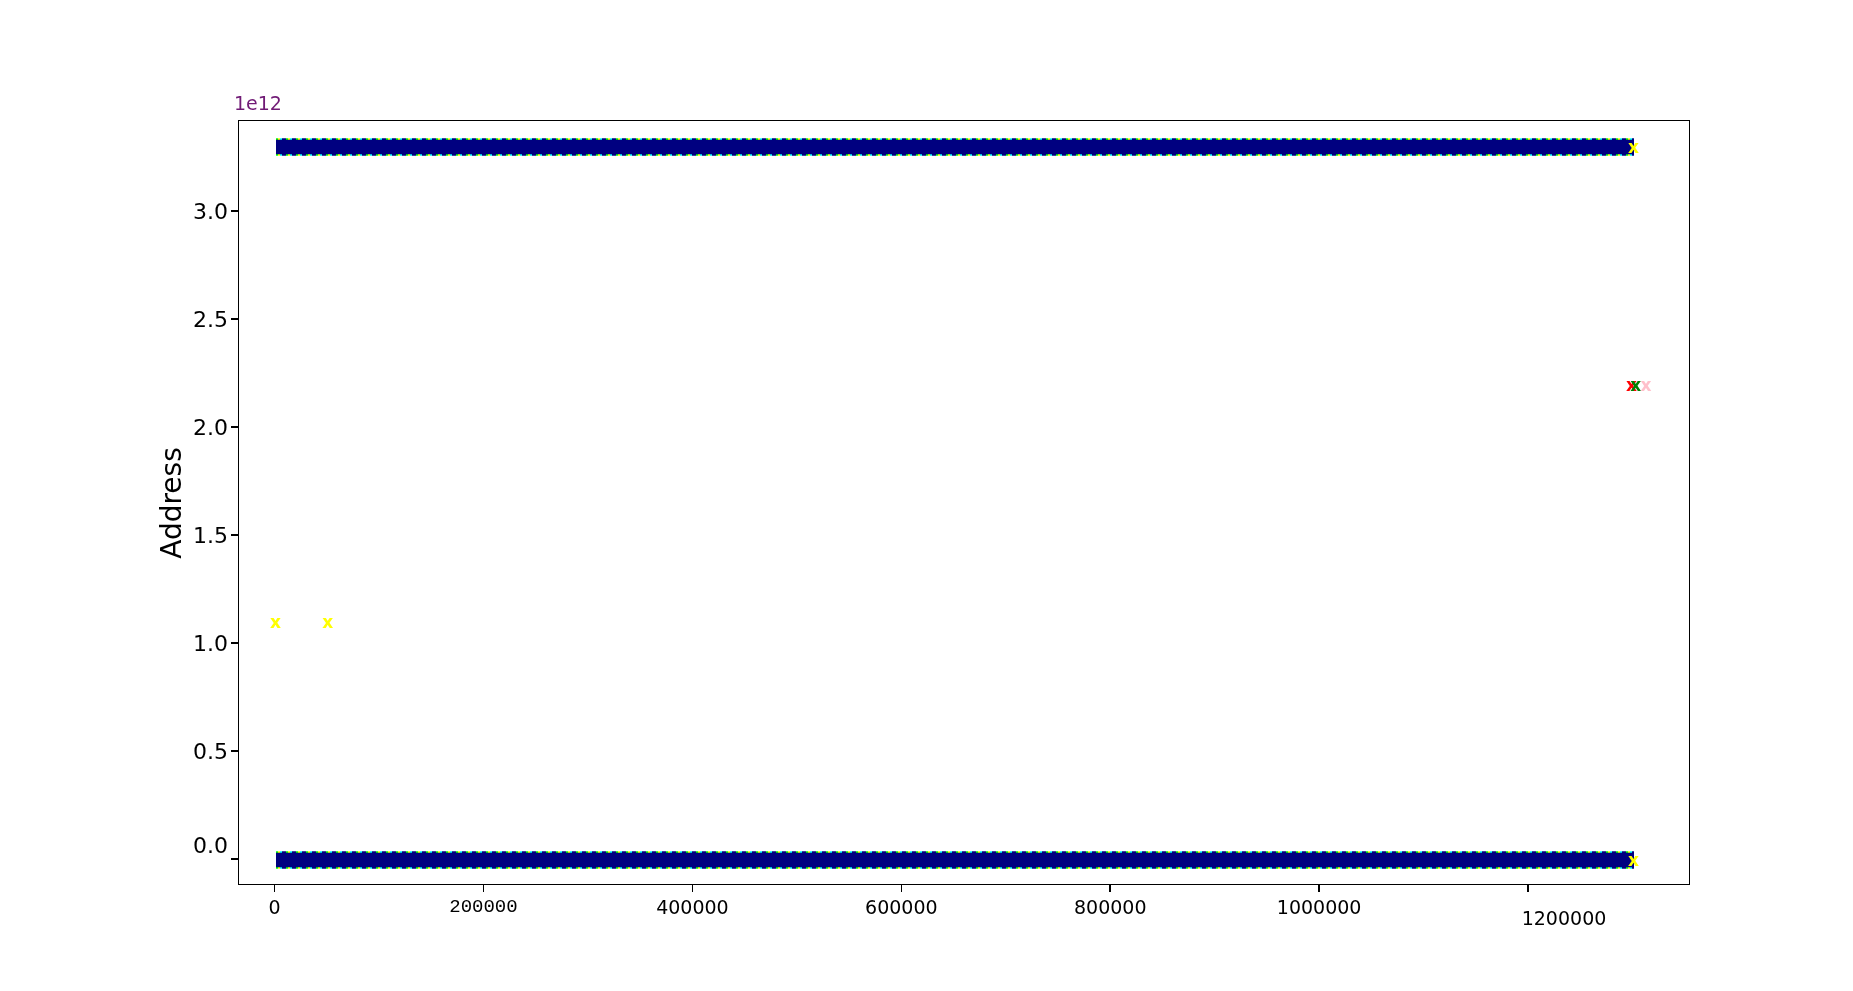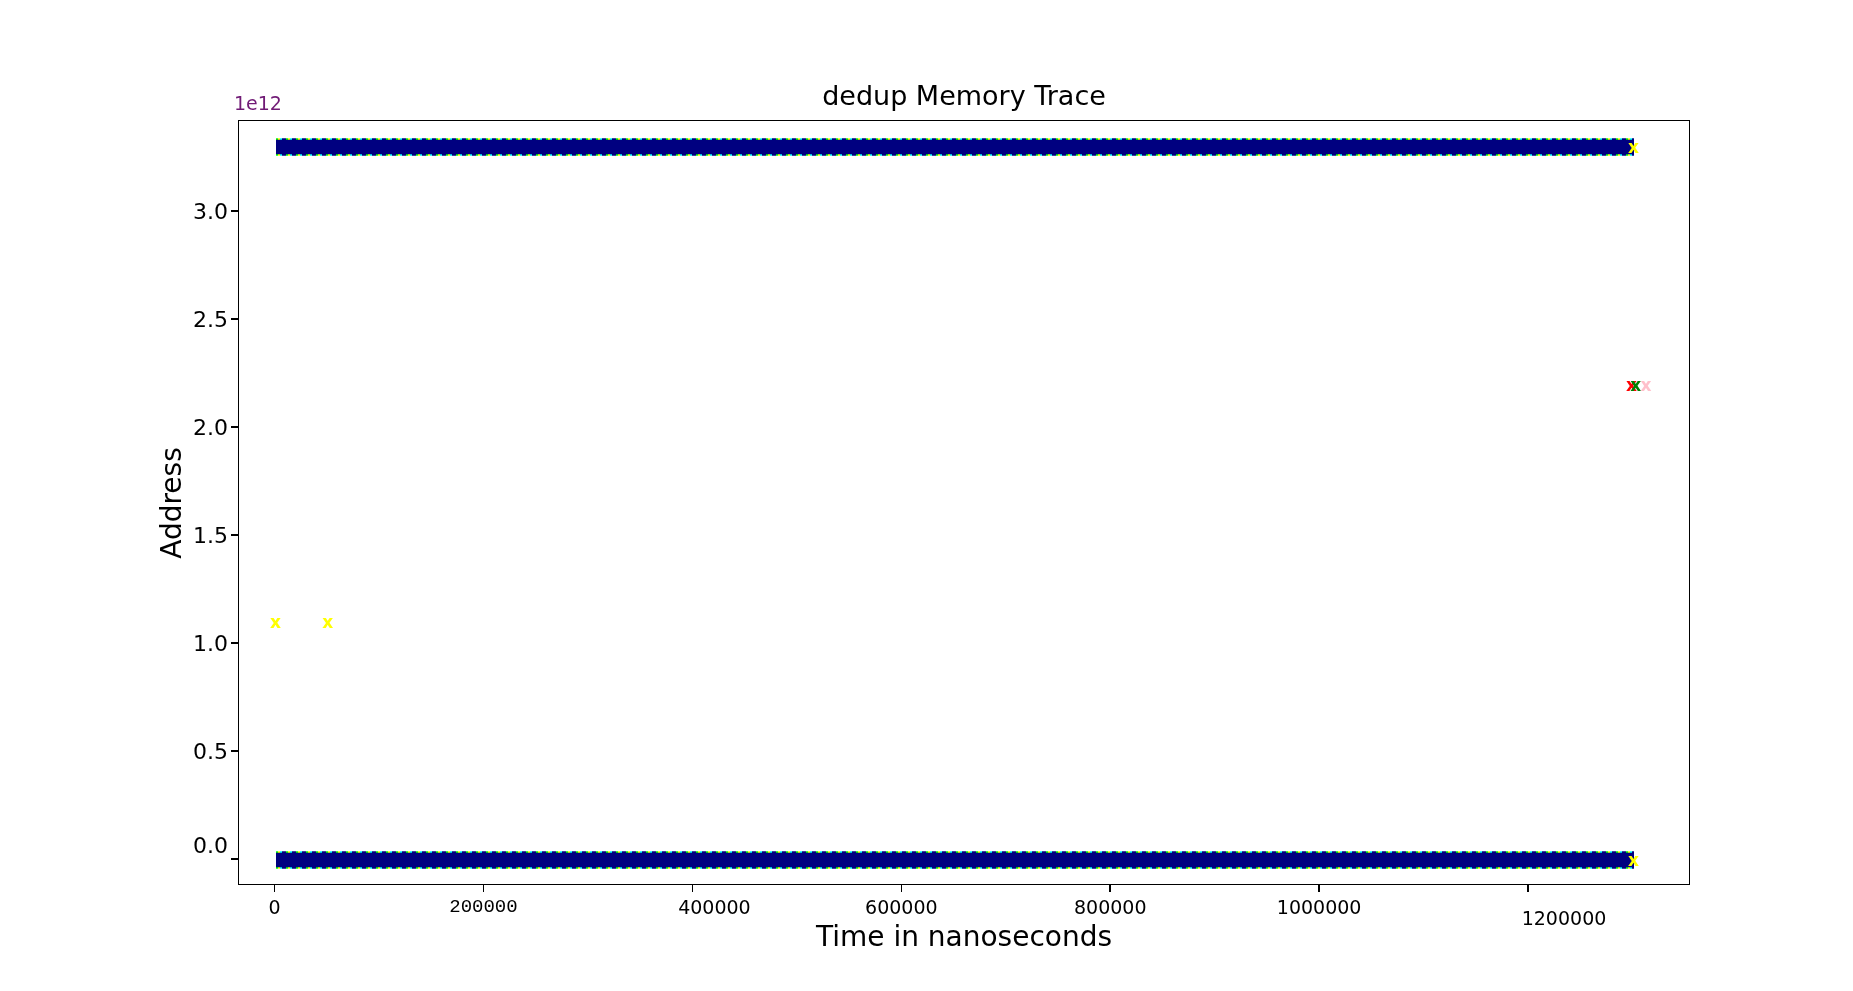--- a/index.html
+++ b/index.html
@@ -127,21 +127,20 @@
     font-weight: bold;
     transform: translate(-50%, -50%);
     user-select: none;
   }
 </style>
 </head>
 <body>
 
 <div id="figure">
 
-  <div id="chart-title">dedup Memory Trace</div>
 
   <div id="y-offset-label">1e12</div>
 
   <div id="plot-area">
     <div id="data-layer">
         <div class="band" style="left: 36.5612px; width: 1357.99px; top: 17.9322px; height: 16px; background: rgb(0, 0, 128);"></div>
         <div class="band" style="left: 36.5612px; width: 1357.99px; top: 16.9322px; height: 2px; background: repeating-linear-gradient(90deg, rgb(0, 255, 0) 0px, rgb(0, 255, 0) 2px, rgb(255, 255, 0) 2px, rgb(255, 255, 0) 4px, rgb(0, 255, 255) 4px, rgb(0, 255, 255) 6px, rgb(0, 0, 128) 6px, rgb(0, 0, 128) 10px); opacity: 0.75;"></div>
         <div class="band" style="left: 36.5612px; width: 1357.99px; top: 32.9322px; height: 2px; background: repeating-linear-gradient(90deg, rgb(0, 255, 0) 0px, rgb(0, 255, 0) 2px, rgb(255, 255, 0) 2px, rgb(255, 255, 0) 4px, rgb(0, 255, 255) 4px, rgb(0, 255, 255) 6px, rgb(0, 0, 128) 6px, rgb(0, 0, 128) 10px); opacity: 0.75;"></div>
         <div class="band" style="left: 36.5612px; width: 1357.99px; top: 731.068px; height: 16px; background: rgb(0, 0, 128);"></div>
         <div class="band" style="left: 36.5612px; width: 1357.99px; top: 730.068px; height: 2px; background: repeating-linear-gradient(90deg, rgb(0, 255, 0) 0px, rgb(0, 255, 0) 2px, rgb(255, 255, 0) 2px, rgb(255, 255, 0) 4px, rgb(0, 255, 255) 4px, rgb(0, 255, 255) 6px, rgb(0, 0, 128) 6px, rgb(0, 0, 128) 10px); opacity: 0.75;"></div>
@@ -156,21 +155,21 @@
       </div>
 
   </div>
 
   <div id="x-ticks">
       <div class="xtick-mark" style="left: 273.761px;"></div>
       <div class="xtick-label" style="left: 274.561px;">0</div>
       <div class="xtick-mark" style="left: 482.682px;"></div>
       <div class="xtick-label" style="left: 483.482px; font-family: Liberation Mono, monospace;">200000</div>
       <div class="xtick-mark" style="left: 691.603px;"></div>
-      <div class="xtick-label" style="left: 692.403px; margin-left: 22px;">400000</div>
+      <div class="xtick-label" style="left: 692.403px;">400000</div>
       <div class="xtick-mark" style="left: 900.524px;"></div>
       <div class="xtick-label" style="left: 901.324px;">600000</div>
       <div class="xtick-mark" style="left: 1109.44px;"></div>
       <div class="xtick-label" style="left: 1110.24px;">800000</div>
       <div class="xtick-mark" style="left: 1318.37px;"></div>
       <div class="xtick-label" style="left: 1319.17px;">1000000</div>
       <div class="xtick-mark" style="left: 1527.29px;"></div>
       <div class="xtick-label" style="left: 1564px; margin-top: 11px;">1200000</div>
     </div>
   <div id="y-ticks">
@@ -183,16 +182,15 @@
       <div class="ytick-mark" style="top: 534.115px;"></div>
       <div class="ytick-label" style="top: 534.915px;">1.5</div>
       <div class="ytick-mark" style="top: 426.064px;"></div>
       <div class="ytick-label" style="top: 426.864px;">2.0</div>
       <div class="ytick-mark" style="top: 318.014px;"></div>
       <div class="ytick-label" style="top: 318.814px;">2.5</div>
       <div class="ytick-mark" style="top: 209.963px;"></div>
       <div class="ytick-label" style="top: 210.763px;">3.0</div>
     </div>
 
-  <div id="x-axis-label">Time in nanoseconds</div>
   <div id="y-axis-label">Address</div>
 
 </div>
 
 </body></html>

